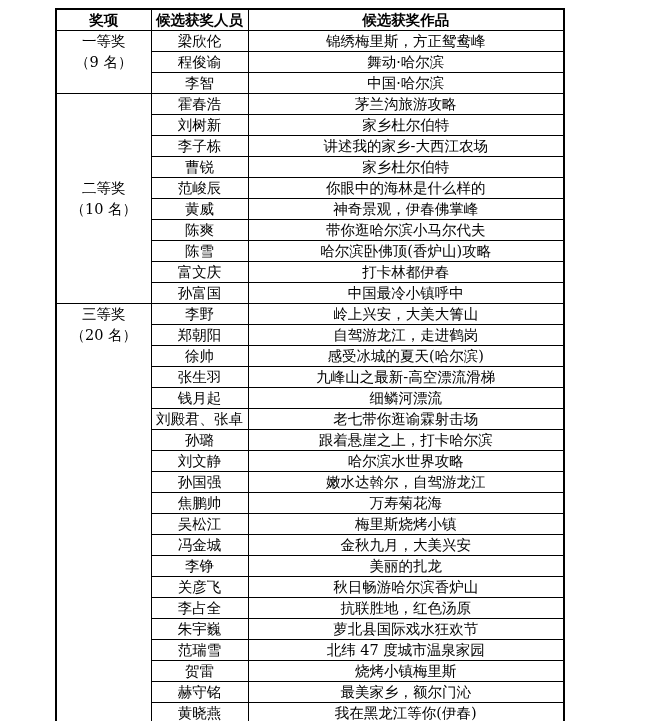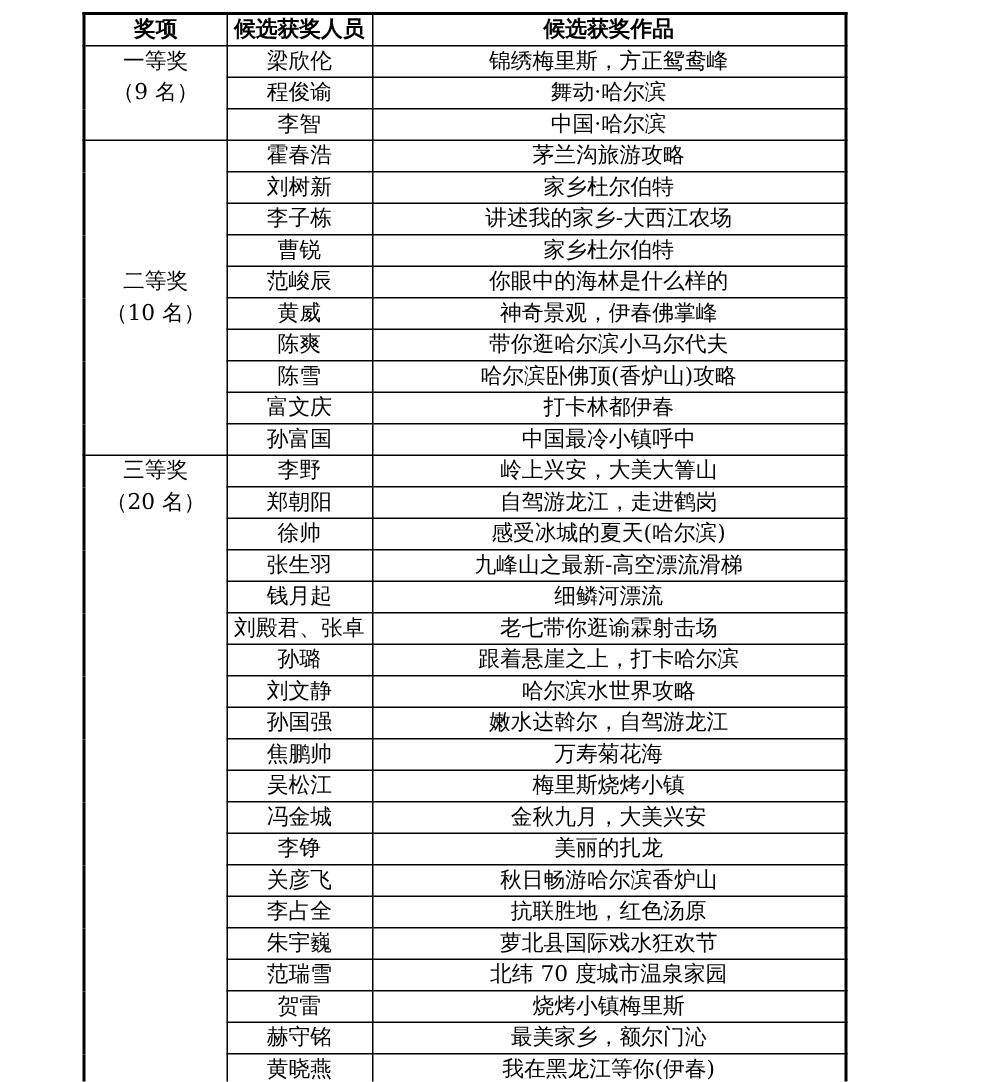--- a/index.html
+++ b/index.html
@@ -187,21 +187,21 @@
         <tr>
           <td>李占全</td>
           <td>抗联胜地，红色汤原</td>
         </tr>
         <tr>
           <td>朱宇巍</td>
           <td>萝北县国际戏水狂欢节</td>
         </tr>
         <tr>
           <td>范瑞雪</td>
-          <td>北纬 70 度城市温泉家园</td>
+          <td>北纬 47 度城市温泉家园</td>
         </tr>
         <tr>
           <td>贺雷</td>
           <td>烧烤小镇梅里斯</td>
         </tr>
         <tr>
           <td>赫守铭</td>
           <td>最美家乡，额尔门沁</td>
         </tr>
         <tr>

